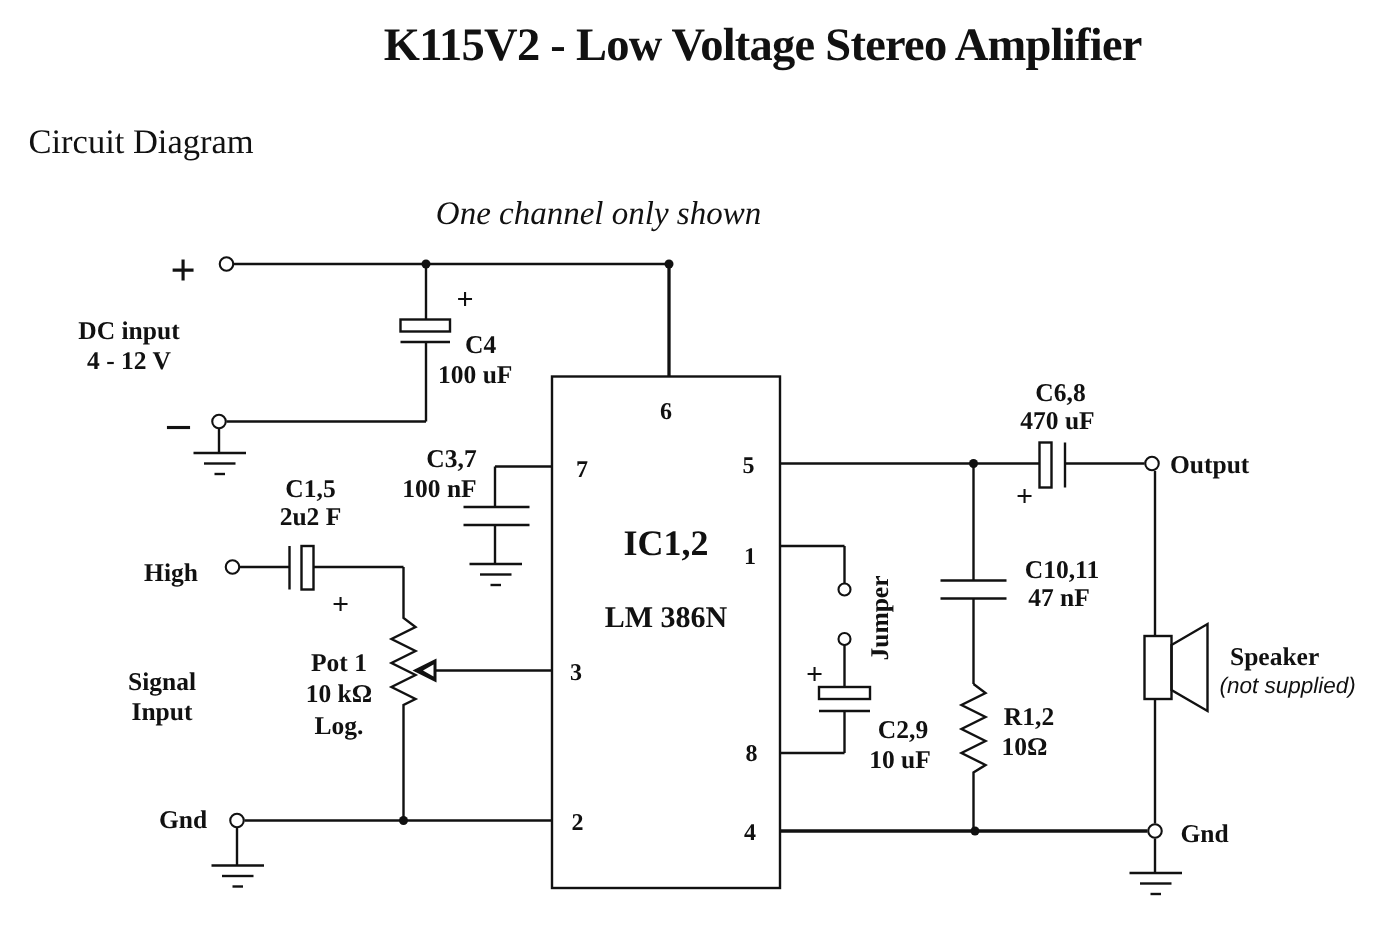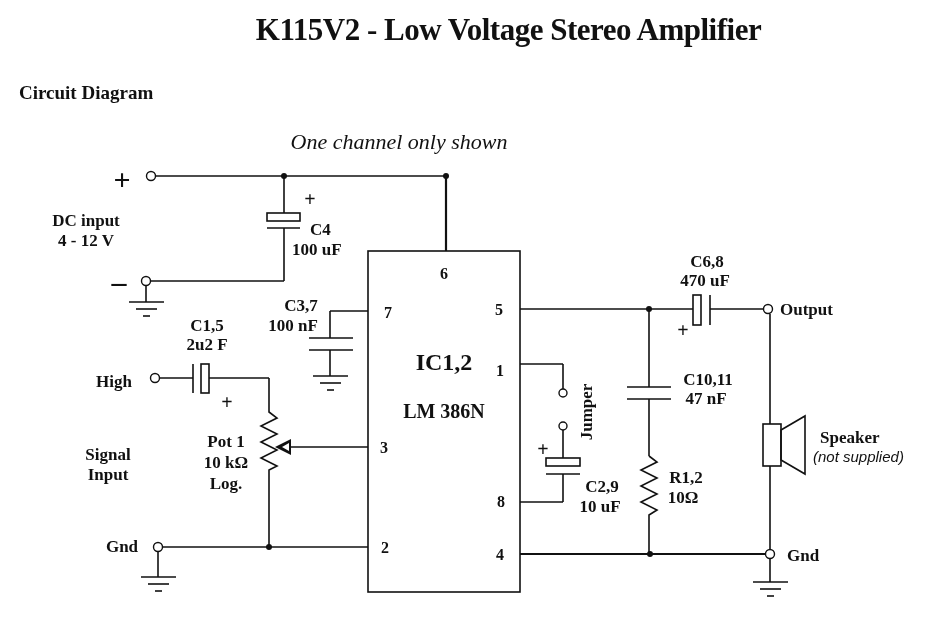--- a/index.html
+++ b/index.html
@@ -1,18 +1,18 @@
 <!DOCTYPE html>
 <html><head>
 <meta charset="utf-8">
 <style>
   html, body { margin: 0; padding: 0; background: #ffffff; }
   body { width: 929px; height: 628px; position: relative; overflow: hidden; font-family: "Liberation Serif", serif; color: #111; }
   .title { position: absolute; left: 0; width: 929px; top: 12px; text-align: center; font-size: 31px; font-weight: bold; letter-spacing: -0.5px; margin-left: 44px; }
-  .section { position: absolute; left: 19px; top: 82px; font-size: 19px; font-weight: bold; }
+  .section { position: absolute; left: 19px; top: 82px; font-size: 23px; font-weight: normal; }
   svg { position: absolute; left: 0; top: 0; }
   svg text { font-family: "Liberation Serif", serif; font-weight: bold; fill: #111; }
   svg text.it { font-style: italic; font-weight: normal; font-size: 22px; }
   svg text.sans { font-family: "Liberation Sans", sans-serif; font-weight: normal; font-style: italic; font-size: 15px; }
   svg .w { stroke: #111; stroke-width: 1.6; fill: none; }
   svg .wb { stroke: #111; stroke-width: 2.2; fill: none; }
   svg .term { stroke: #111; stroke-width: 1.4; fill: #fff; }
   svg .dot { fill: #111; }
 </style>
 </head>

